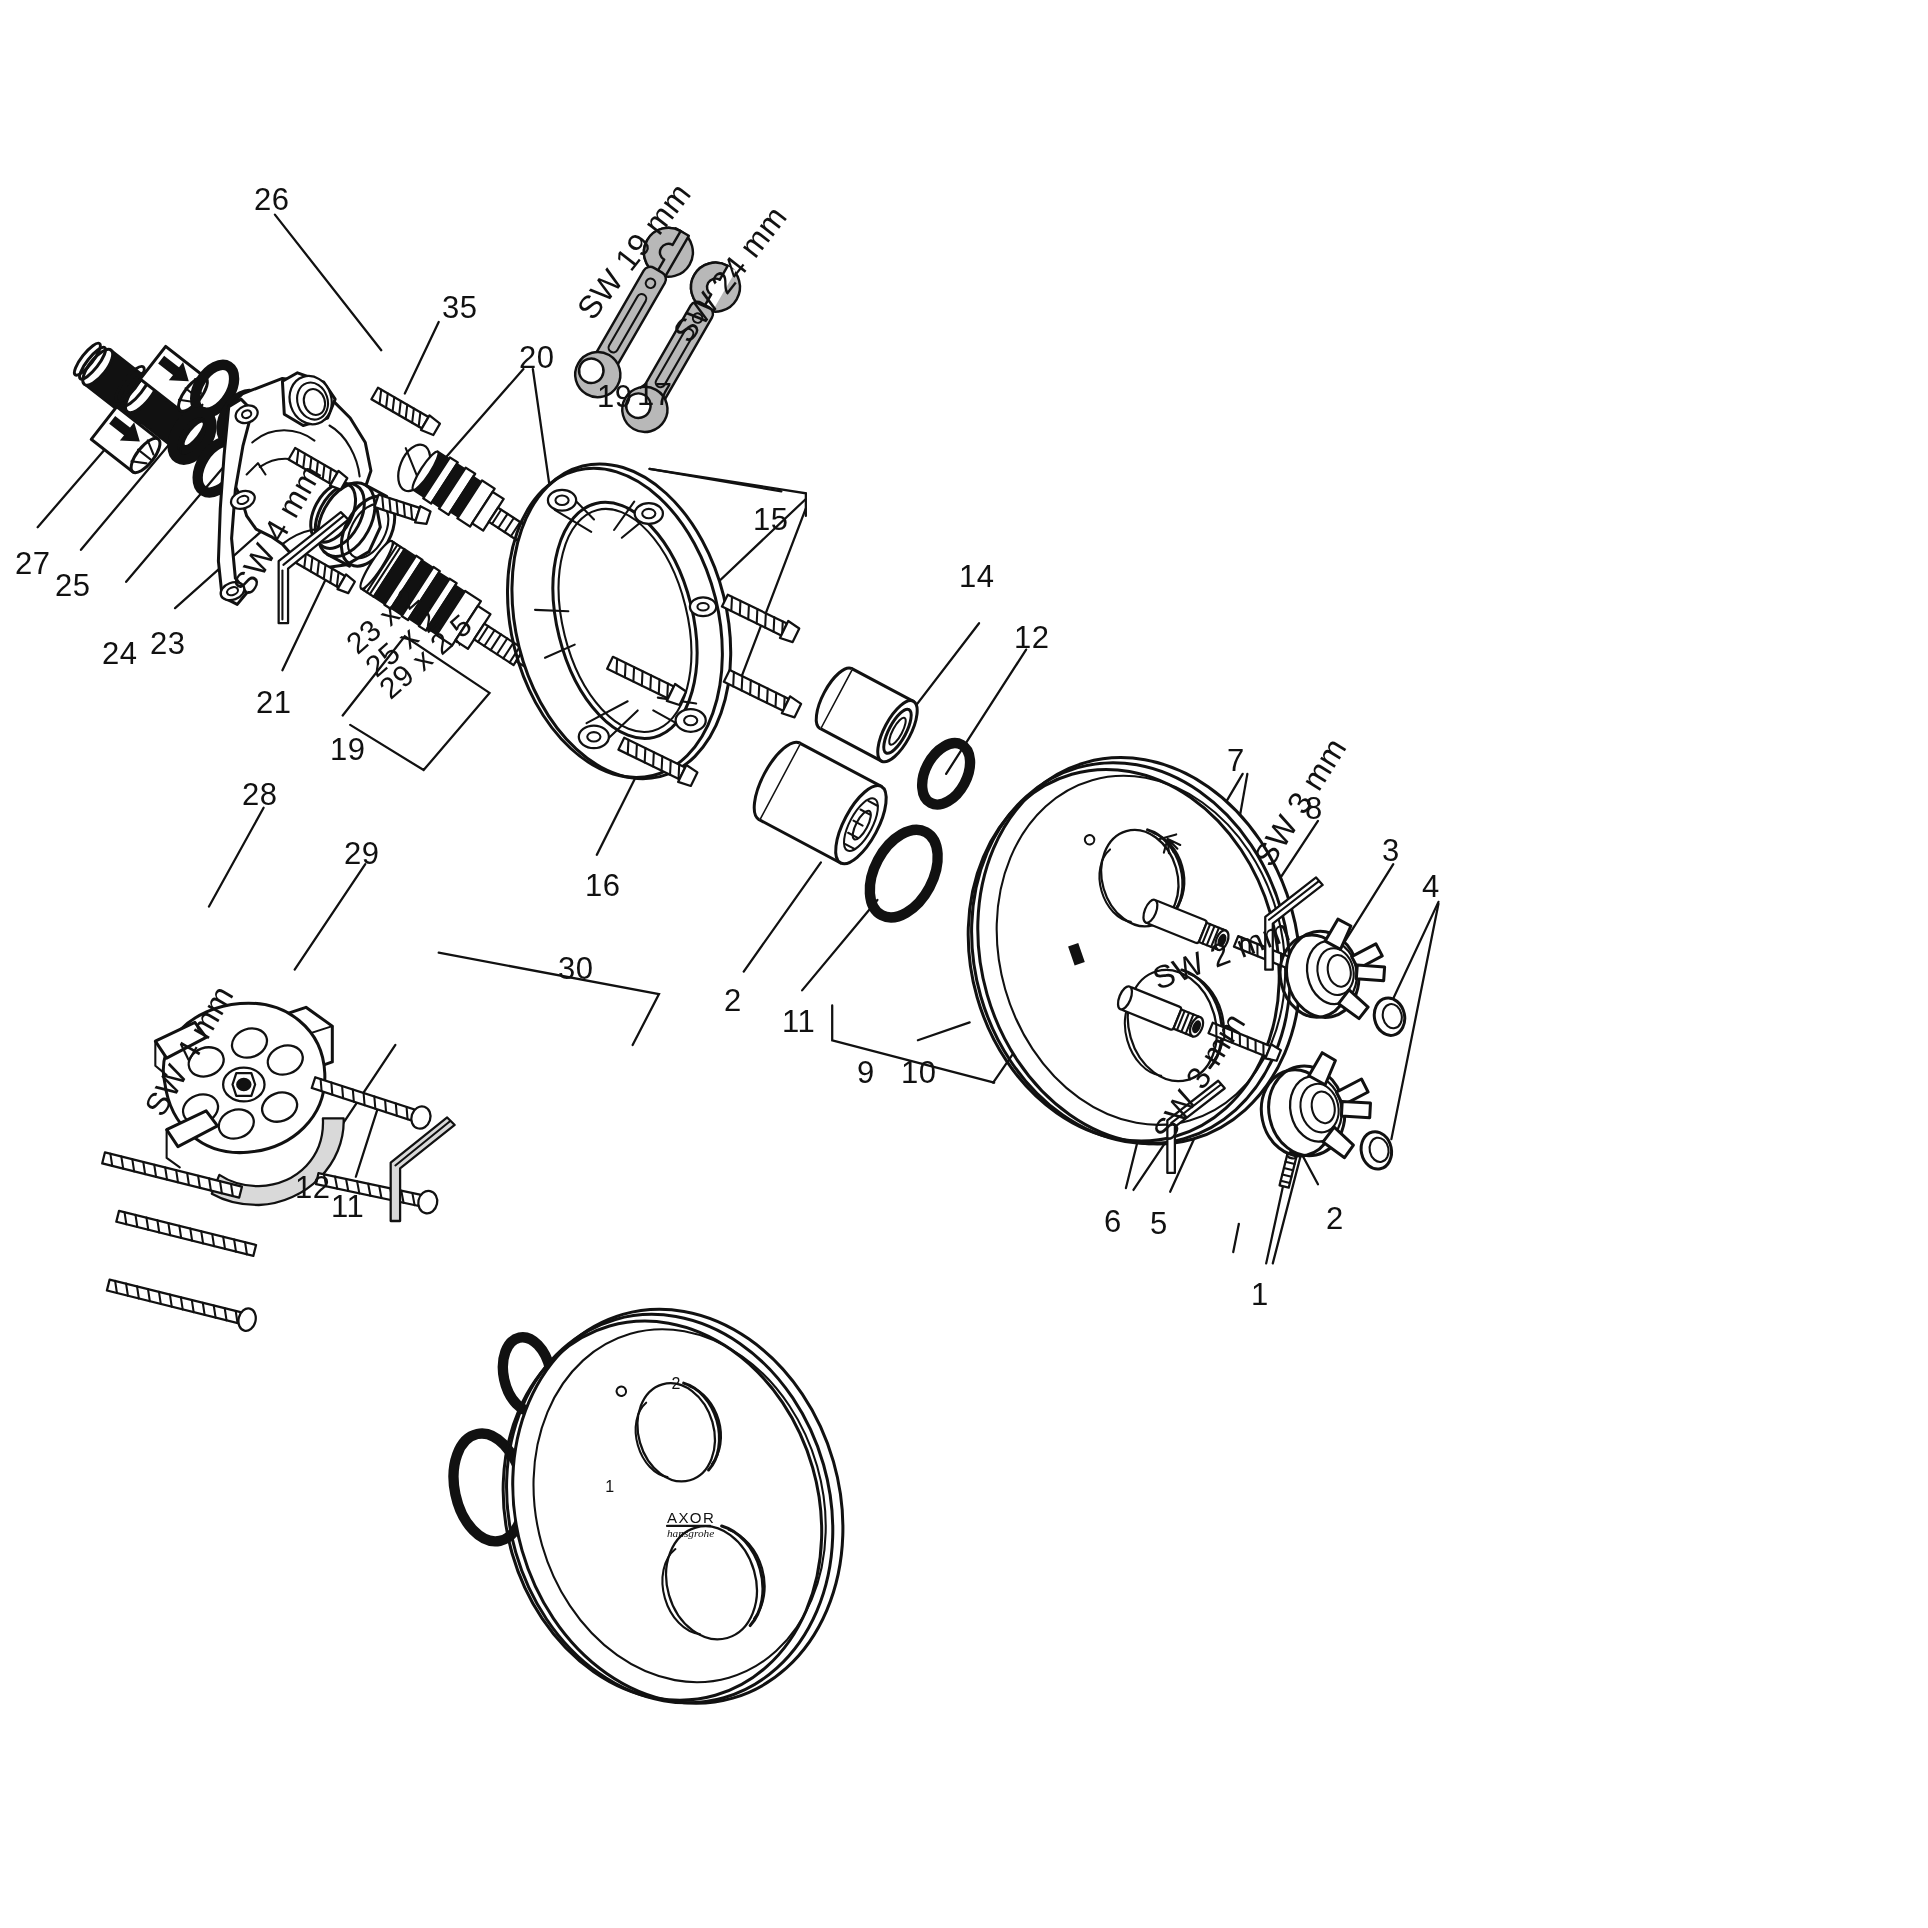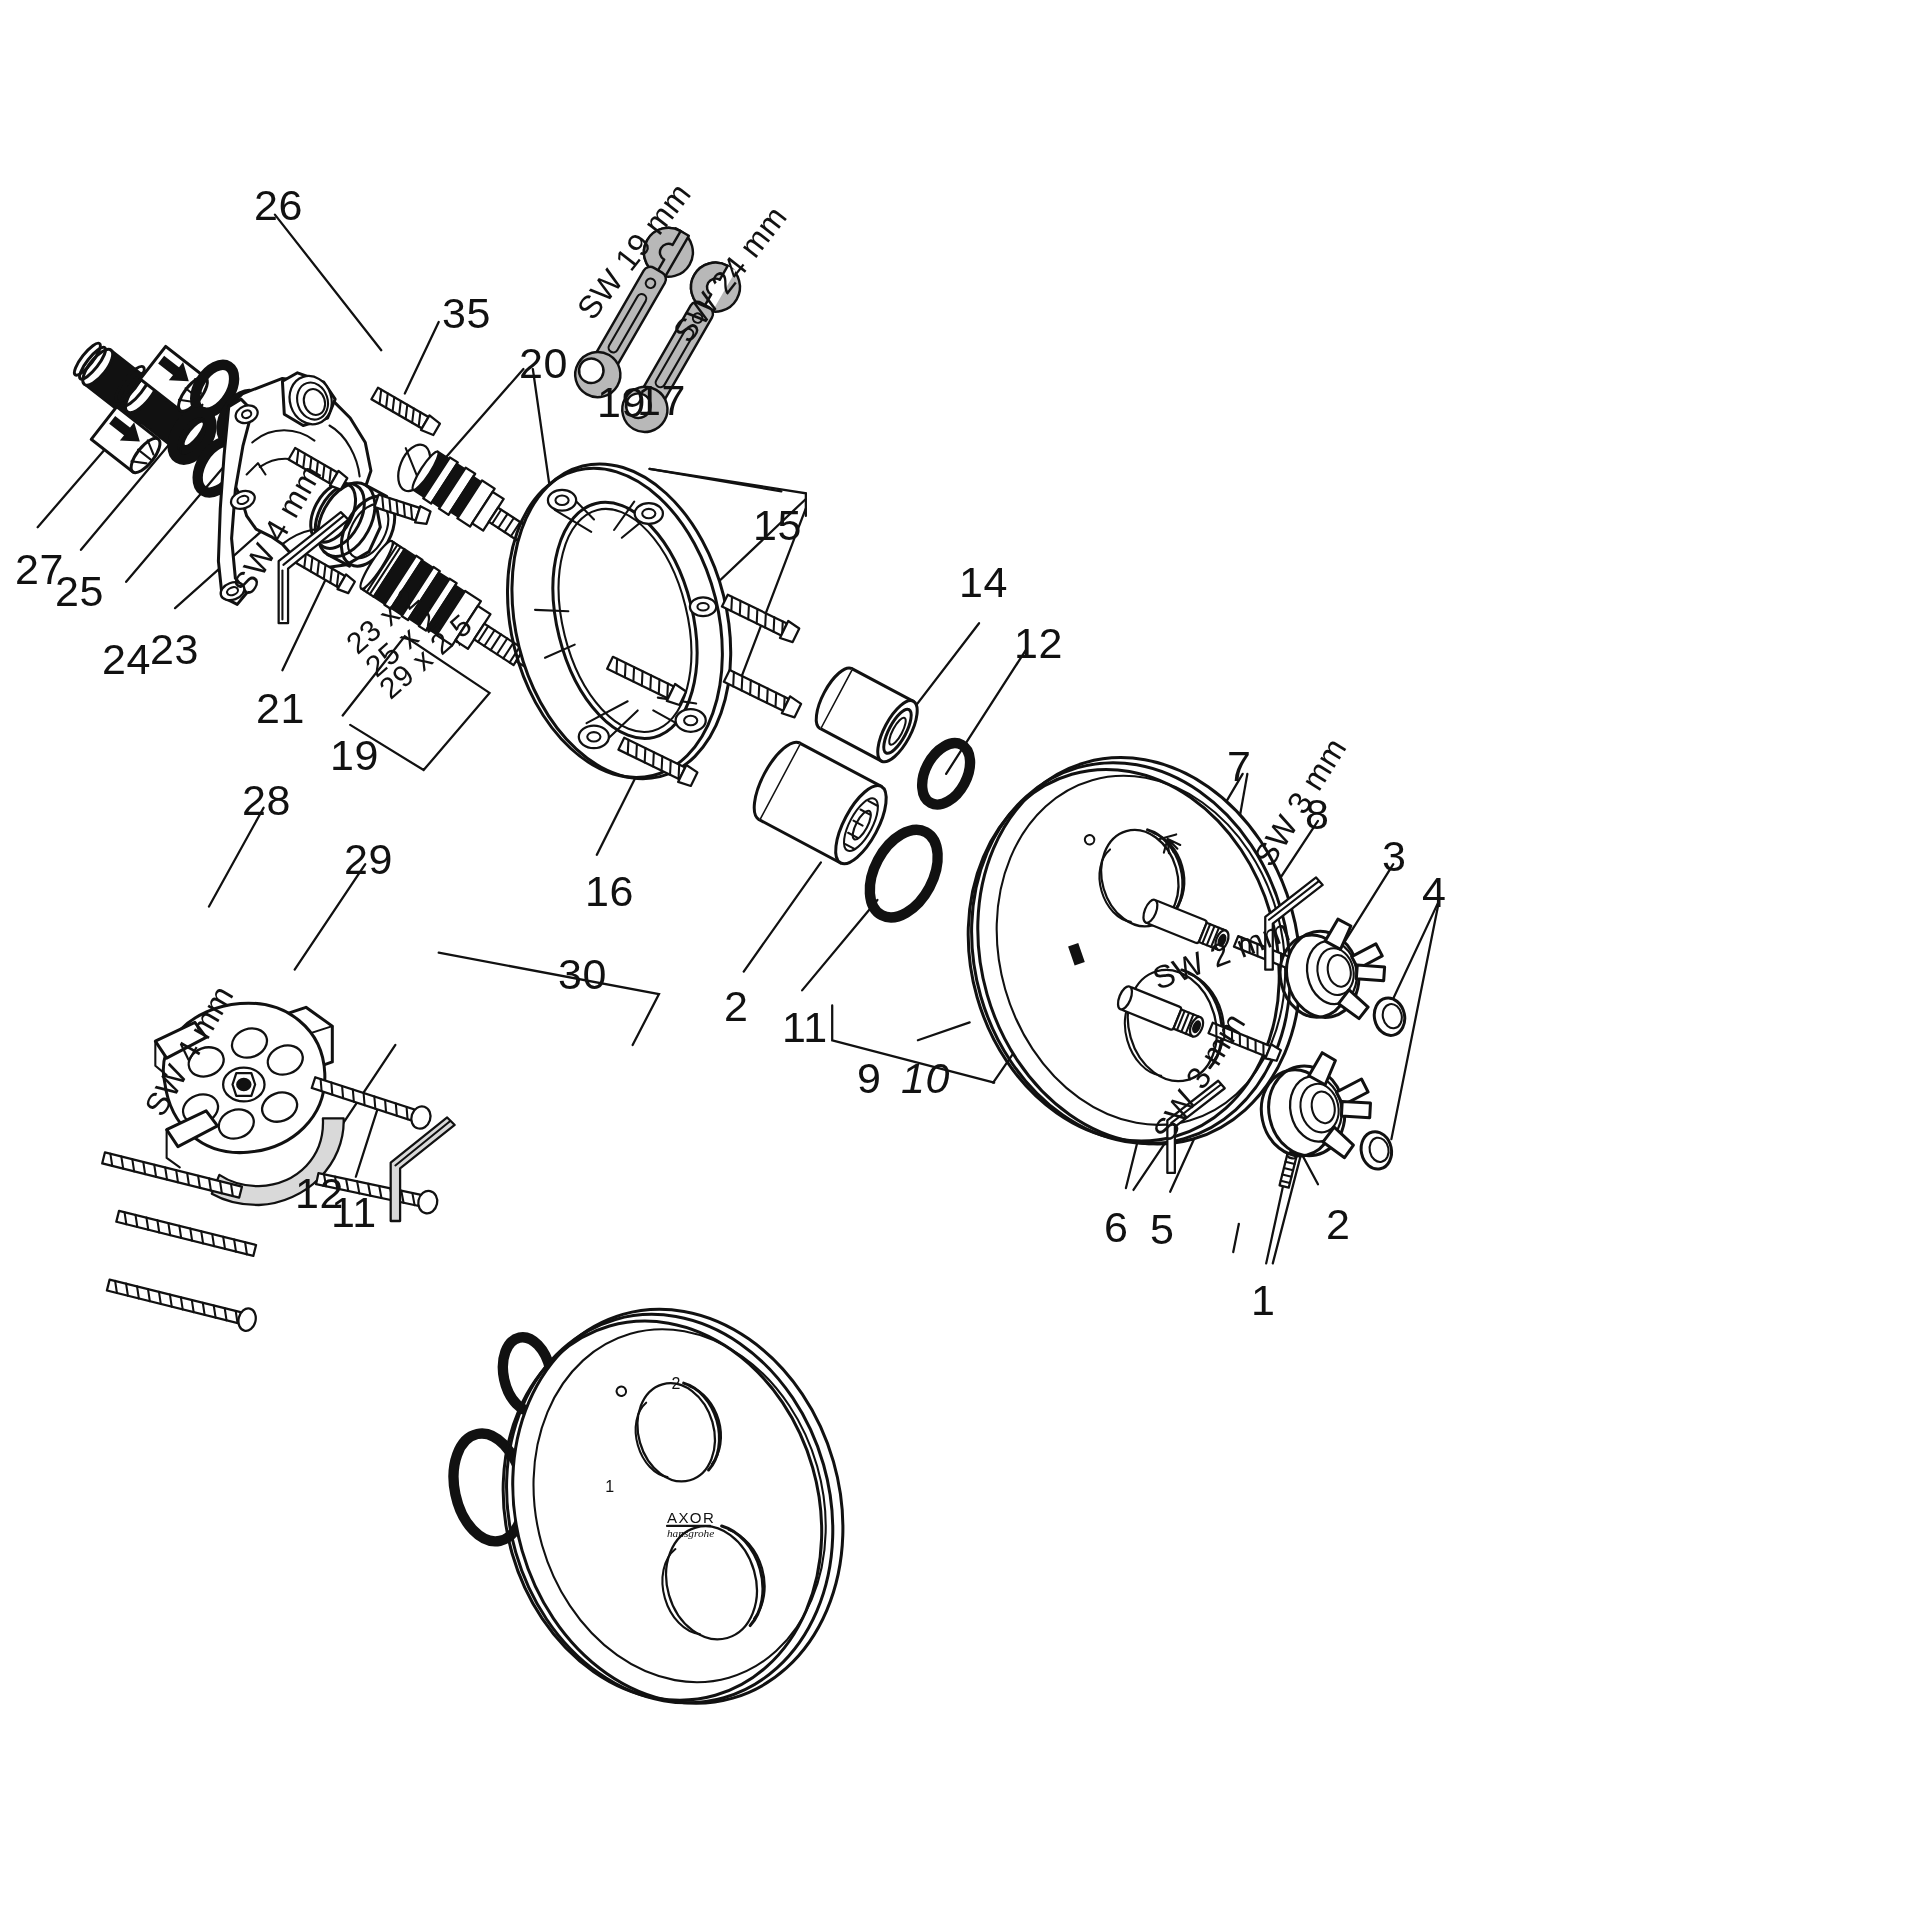--- a/index.html
+++ b/index.html
@@ -9,21 +9,21 @@
     font-family:"Liberation Sans", sans-serif;
     color:#111;
     overflow:hidden;
     position:relative;
   }
   #sheet{position:absolute;inset:0;width:1928px;height:1928px;}
   svg#diagram{position:absolute;left:0;top:0;width:1928px;height:1928px;display:block;}
   .lbl{
     position:absolute;
     font-family:"Liberation Sans", sans-serif;
-    font-size:43px;
+    font-size:31px;
     color:#111;
     letter-spacing:0.5px;
     white-space:nowrap;
     line-height:1;
     user-select:none;
   }
   .lbl.sw{font-size:32px;}
   .lbl.dim{font-size:30px;}
 </style>
 </head>
@@ -581,21 +581,21 @@
       <div class="lbl" style="left: 150px; top: 628px;">23</div>
       <div class="lbl" style="left: 256px; top: 687px;">21</div>
       <div class="lbl" style="left: 330px; top: 734px;">19</div>
       <div class="lbl" style="left: 753px; top: 504px;">15</div>
       <div class="lbl" style="left: 569px; top: 870px; margin-left: 16px;">16</div>
       <div class="lbl" style="left: 959px; top: 561px;">14</div>
       <div class="lbl" style="left: 1014px; top: 622px;">12</div>
       <div class="lbl" style="left: 724px; top: 985px;">2</div>
       <div class="lbl" style="left: 782px; top: 1006px;">11</div>
       <div class="lbl" style="left: 857px; top: 1057px;">9</div>
-      <div class="lbl" style="left: 901px; top: 1057px; font-style: italic;">10</div>
+      <div class="lbl" style="left: 901px; top: 1057px;">10</div>
       <div class="lbl" style="left: 1227px; top: 745px;">7</div>
       <div class="lbl" style="left: 1305px; top: 793px;">8</div>
       <div class="lbl" style="left: 1382px; top: 835px;">3</div>
       <div class="lbl" style="left: 1422px; top: 871px;">4</div>
       <div class="lbl" style="left: 1104px; top: 1206px;">6</div>
       <div class="lbl" style="left: 1150px; top: 1208px;">5</div>
       <div class="lbl" style="left: 1326px; top: 1203px;">2</div>
       <div class="lbl" style="left: 1251px; top: 1279px;">1</div>
       <div class="lbl" style="left: 242px; top: 779px;">28</div>
       <div class="lbl" style="left: 344px; top: 838px;">29</div>

